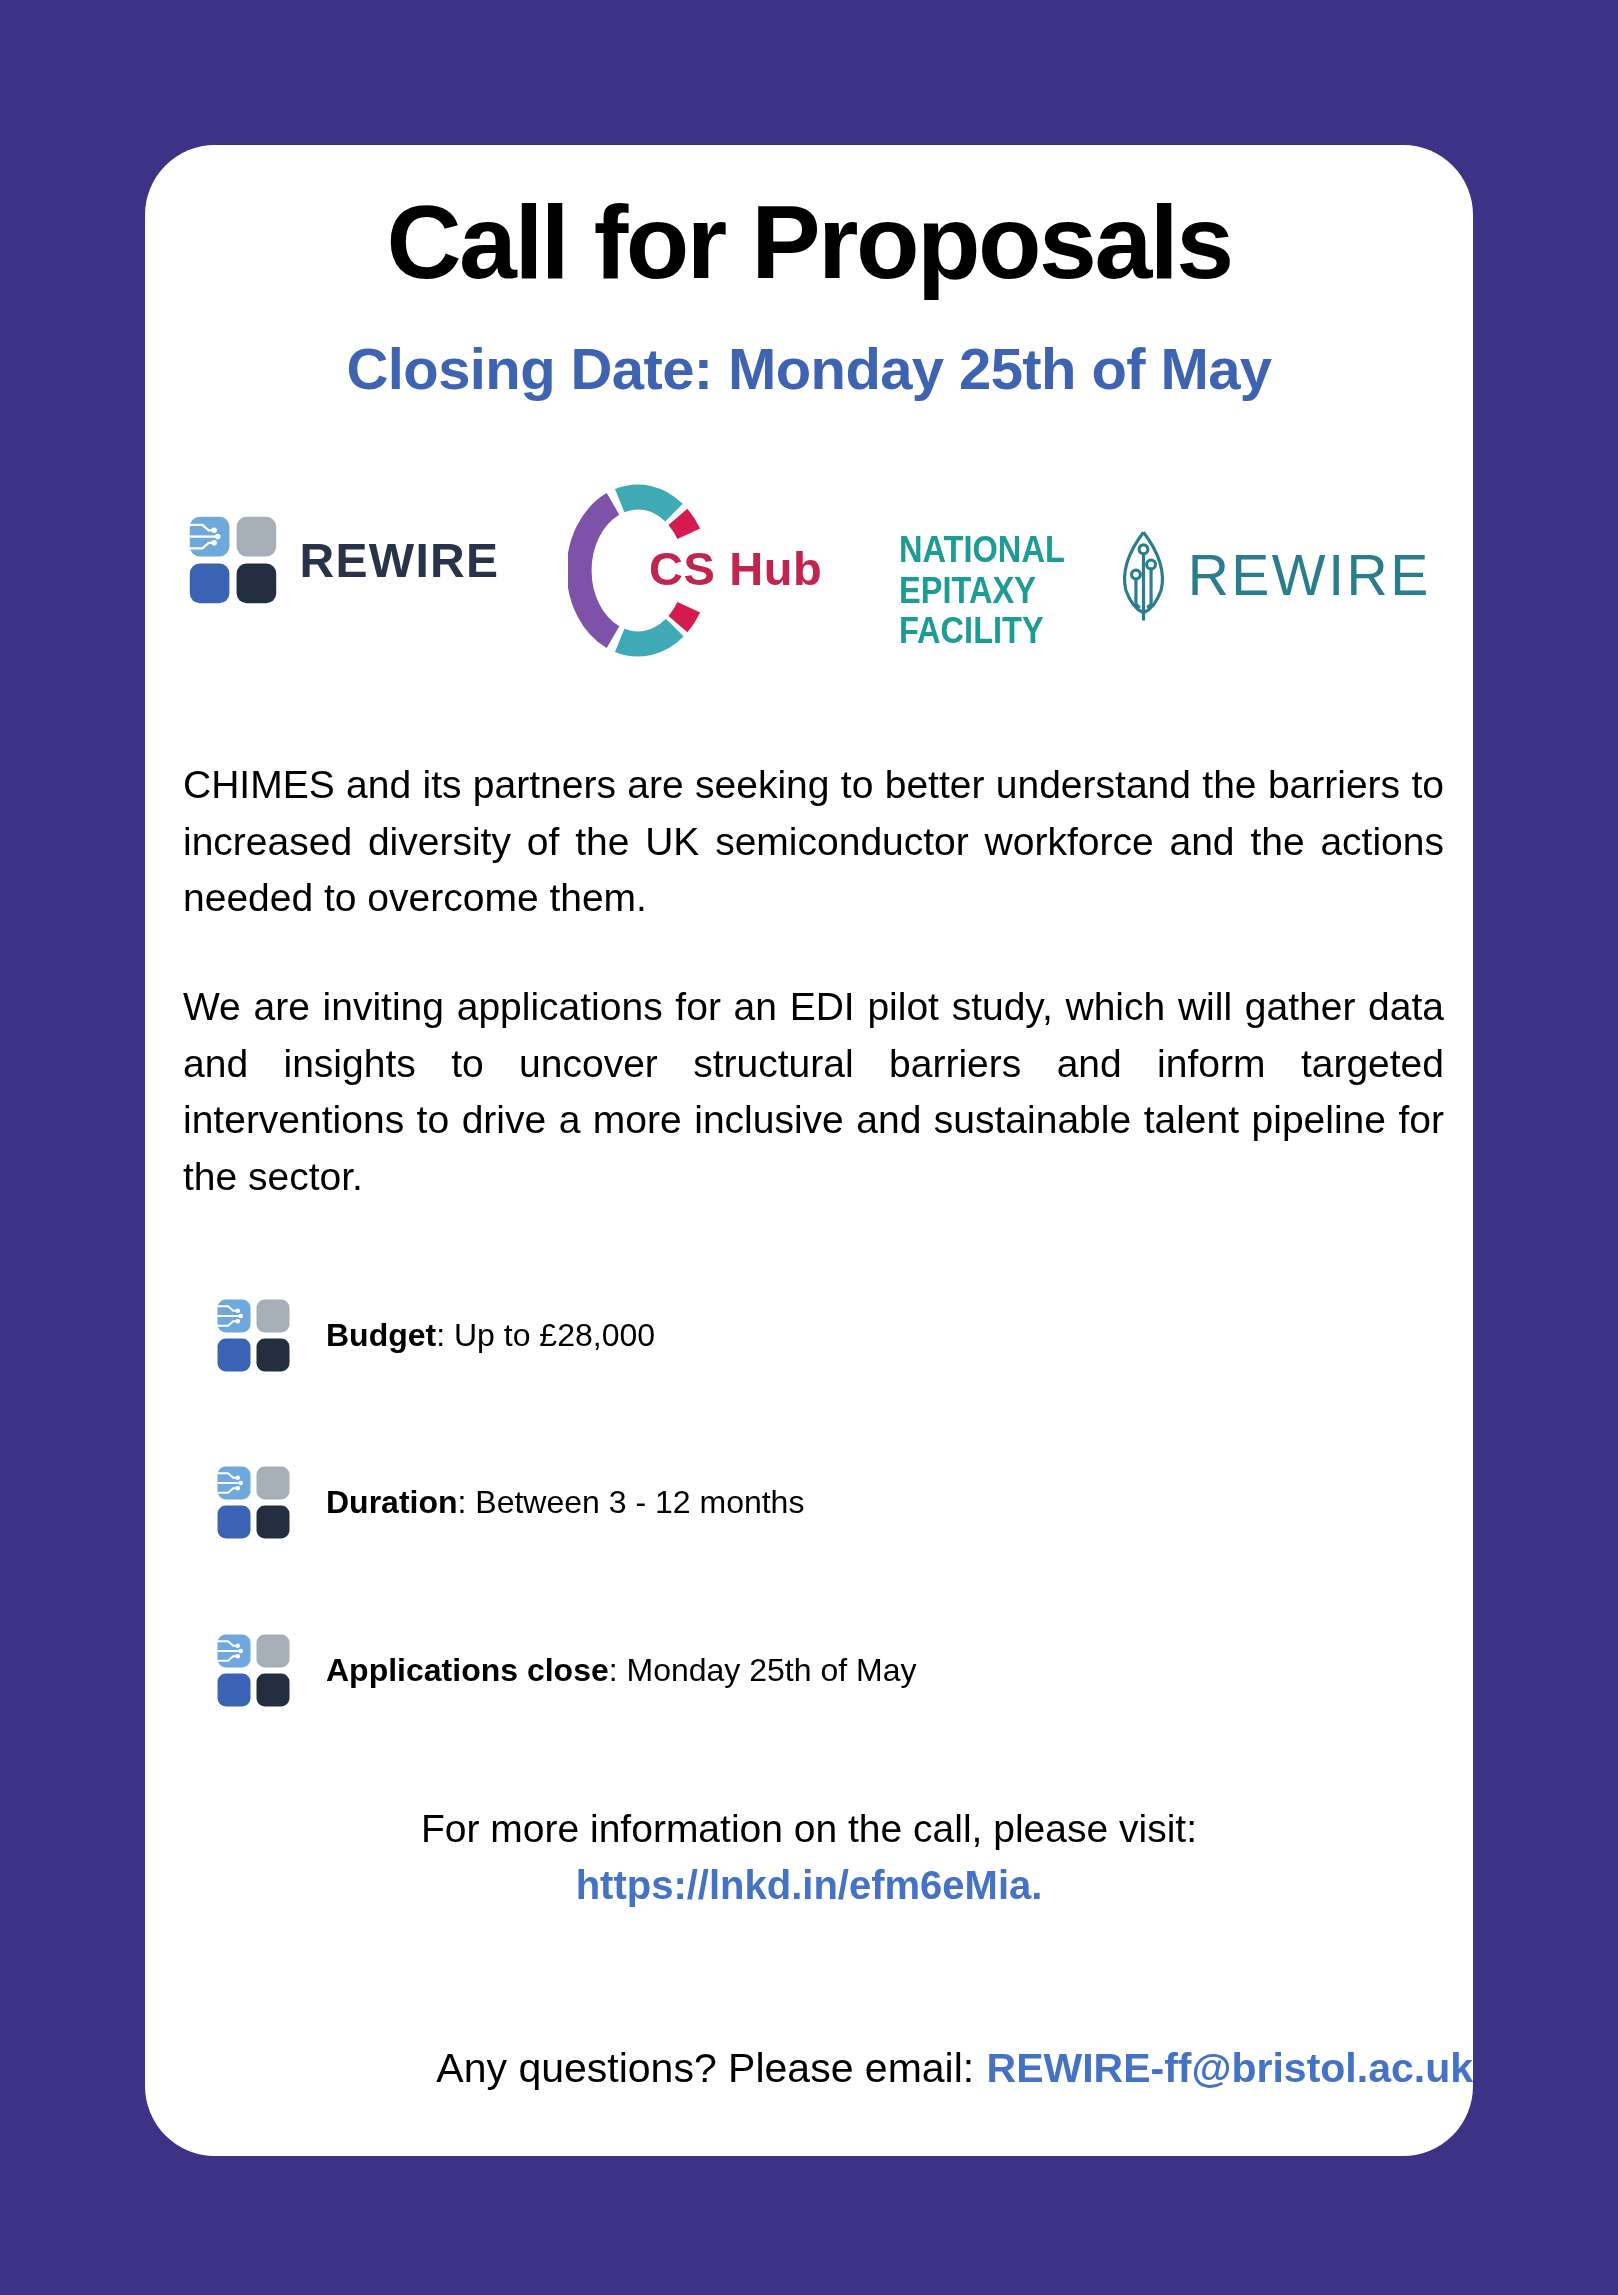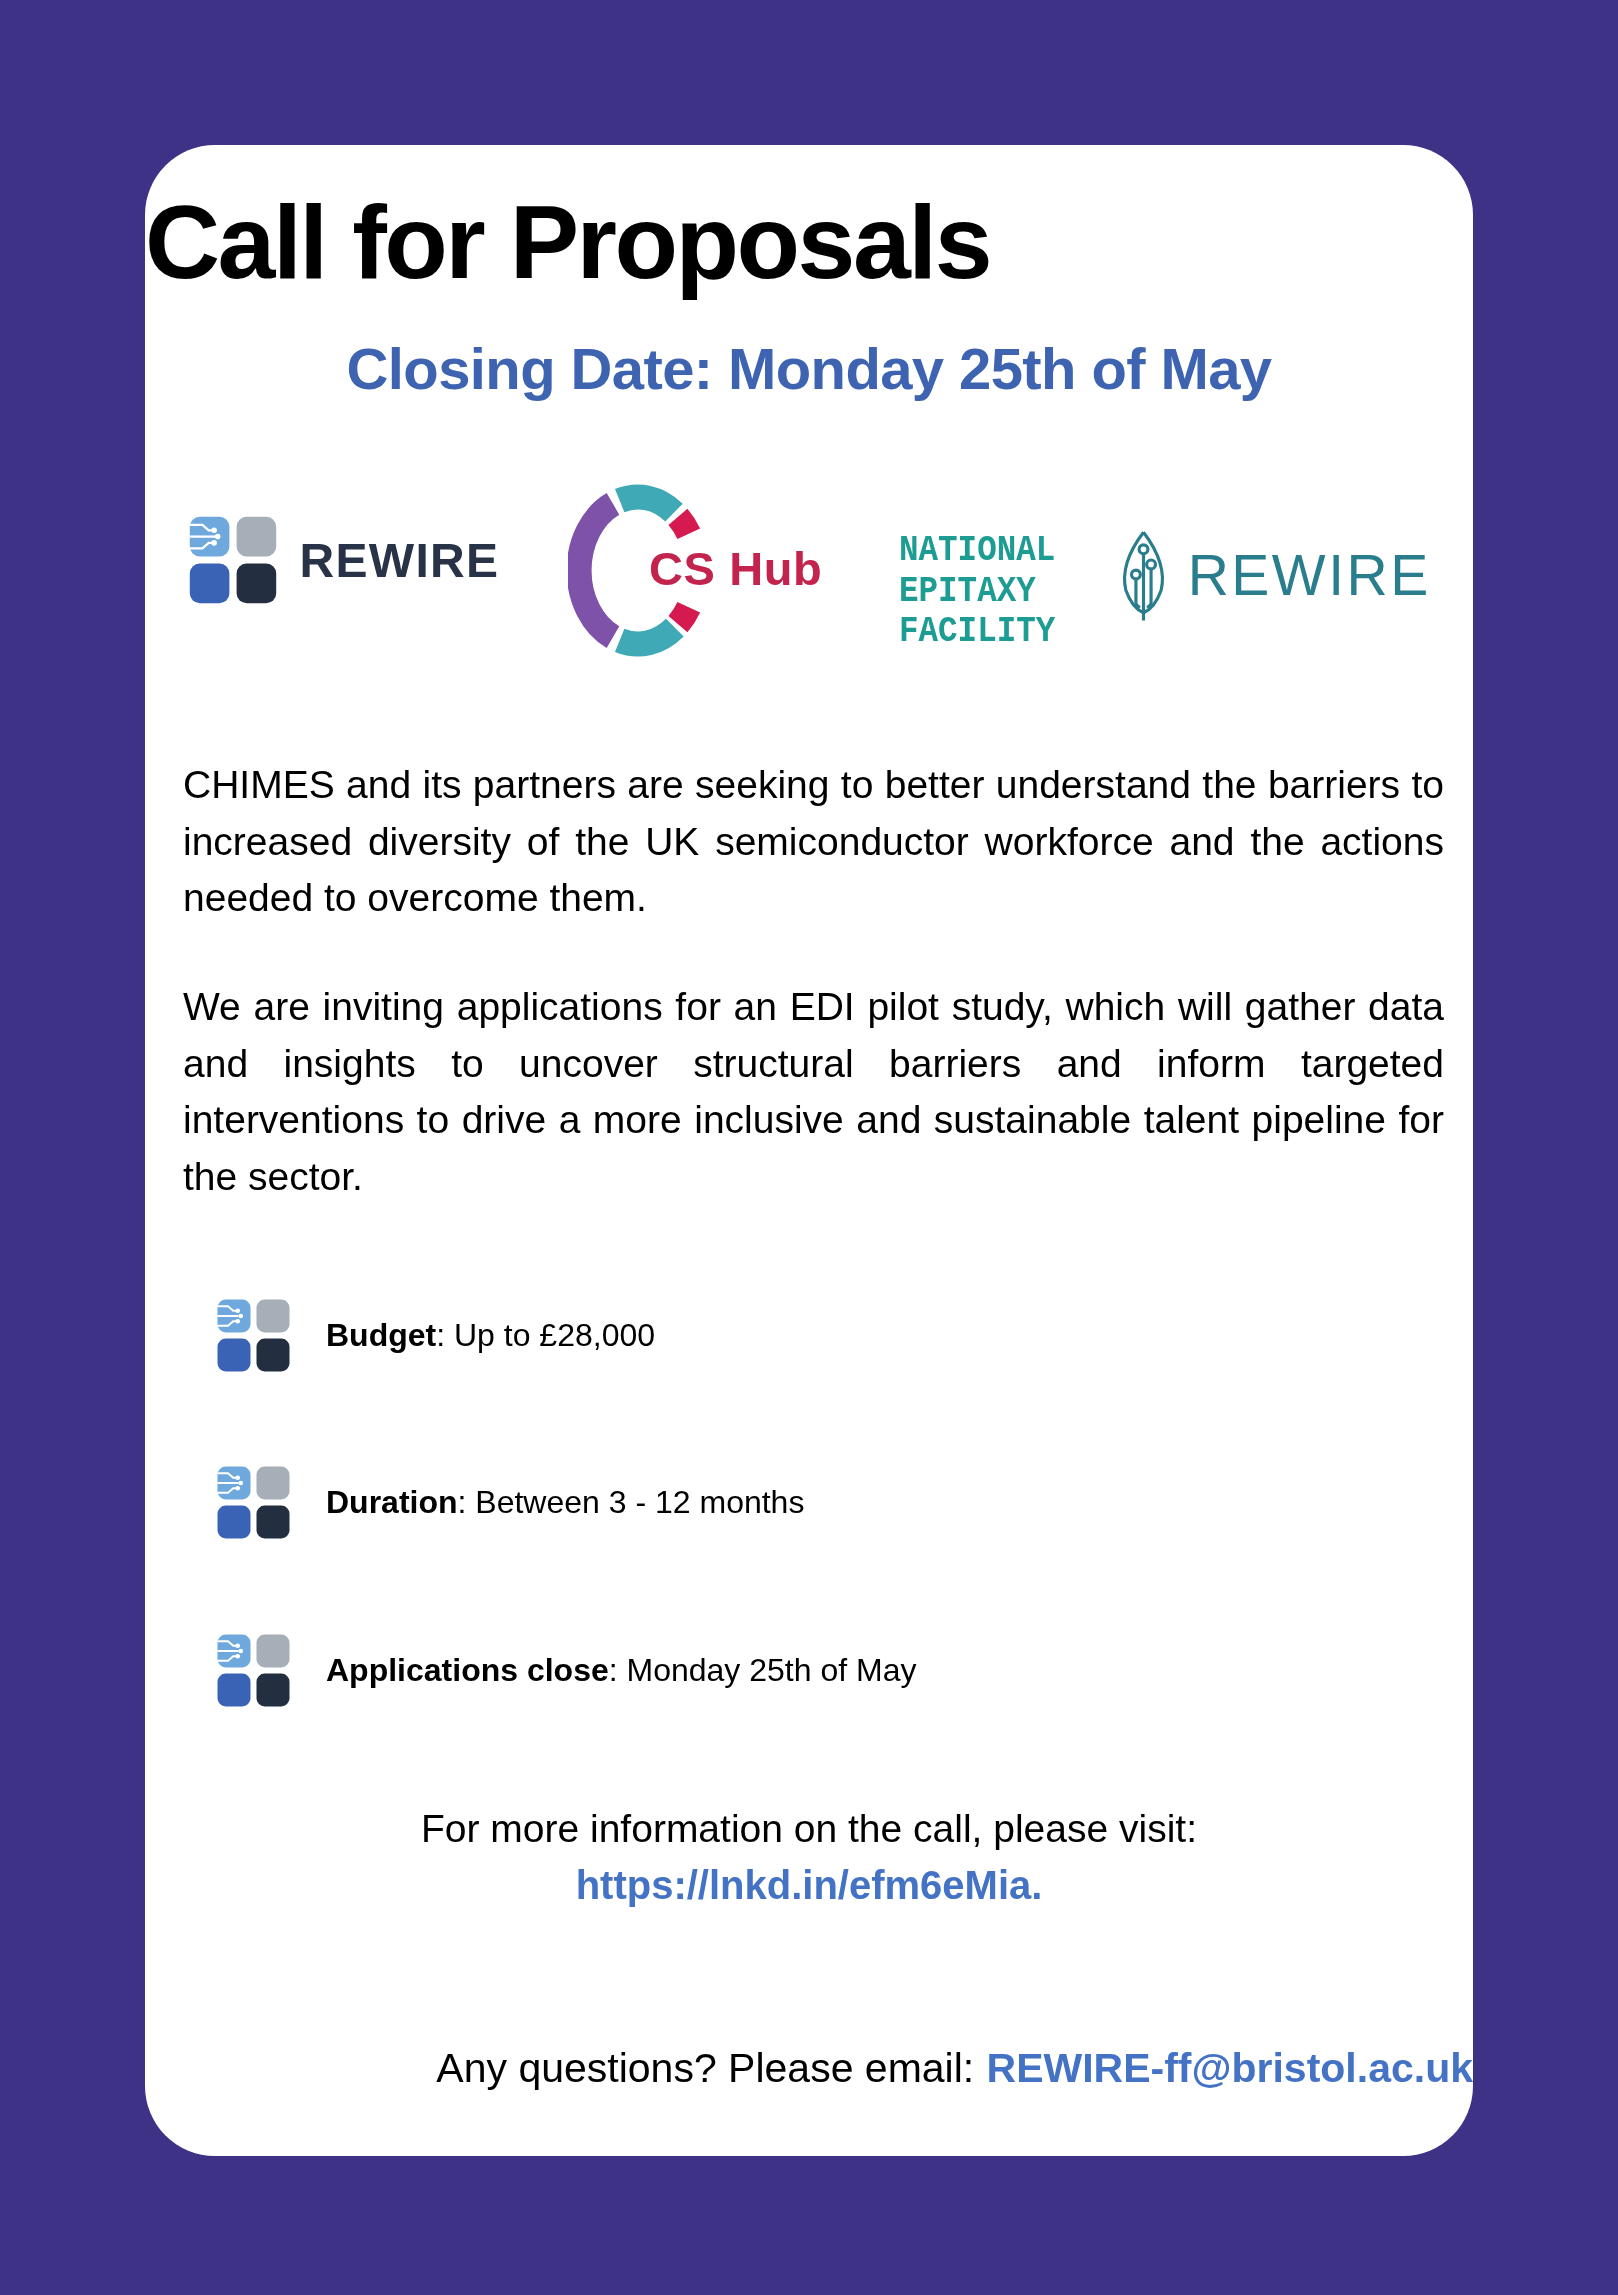--- a/index.html
+++ b/index.html
@@ -9,34 +9,34 @@
     --nef:#1C9C92; --rewire:#2A7D8C;
   }
   *{margin:0;padding:0;box-sizing:border-box;}
   html,body{width:1618px;height:2295px;}
   body{font-family:"Liberation Sans","DejaVu Sans",sans-serif;background:var(--bg);position:relative;}
   .card{
     position:absolute;left:145px;top:145px;width:1328px;height:2011px;
     background:#ffffff;border-radius:70px;
   }
   .title{
-    position:absolute;top:30px;left:0;width:100%;
+    position:absolute;top:30px;left:0;width:100%;text-align:center;
     font-size:104px;font-weight:700;letter-spacing:-2.5px;color:#000;line-height:1.3;
   }
   .subtitle{
     position:absolute;top:190px;left:0;width:100%;text-align:center;
     font-size:58px;font-weight:700;letter-spacing:-0.6px;color:var(--accent);
   }
   
   .logo{position:absolute;display:flex;align-items:center;}
   .logo-chimes{left:43px;top:370px;gap:21.5px;}
   .chimes-wordmark{font-size:48px;font-weight:700;color:var(--chimes-navy);letter-spacing:1.3px;}
   .logo-cshub{left:423px;top:334px;width:272px;height:183px;}
   .cshub-text{position:absolute;left:81px;top:62px;font-size:47px;font-weight:600;color:var(--hub-text);letter-spacing:0.6px;white-space:nowrap;}
-  .logo-nef{left:754px;top:385px;font-family:Liberation Mono, monospace;}
+  .logo-nef{left:754px;top:385px;}
   .nef-text{font-size:37px;font-weight:800;line-height:1.1;color:var(--nef);transform:scaleX(0.88);transform-origin:left center;letter-spacing:0px;}
   .logo-rewire{left:967px;top:373px;gap:12.7px;}
   .rewire-wordmark{font-size:57px;font-weight:400;color:var(--rewire);letter-spacing:2.5px;}
   
   .para{
     position:absolute;left:38px;right:29px;
     font-size:39px;line-height:1.45;color:#000;text-align:justify;
   }
   .para-1{top:612px;}
   .para-2{top:834px;}

